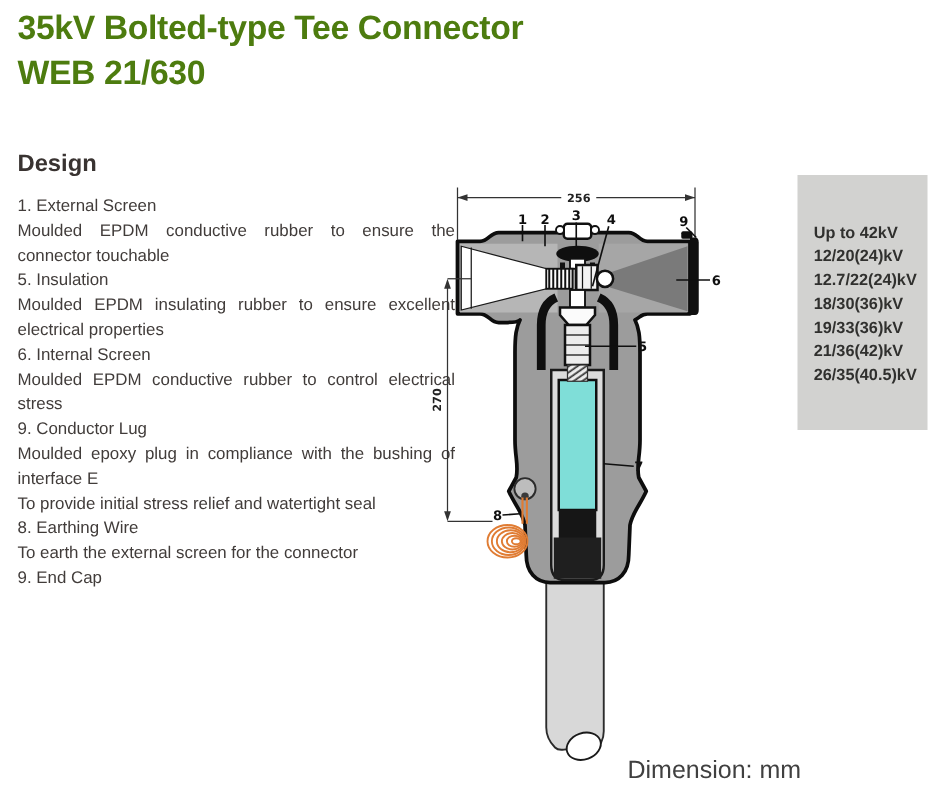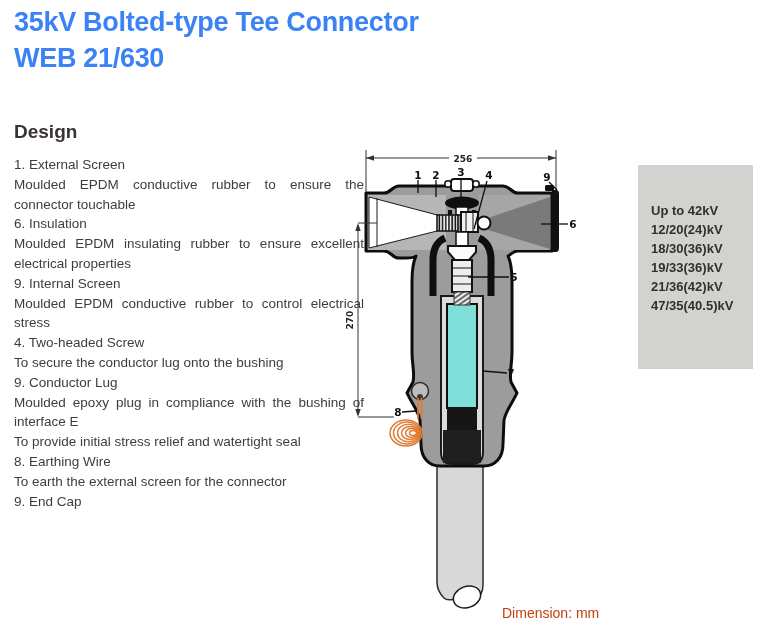--- a/index.html
+++ b/index.html
@@ -1,28 +1,28 @@
 <!DOCTYPE html>
 <html><head>
 <meta charset="utf-8">
 <style>
   html,body{margin:0;padding:0;}
   body{width:760px;height:634px;position:relative;background:#ffffff;overflow:hidden;
        font-family:"Liberation Sans",sans-serif;}
   .abs{position:absolute;}
   .page-title{left:14px;top:4px;font-weight:700;font-size:27px;line-height:36px;
-              color:#3b82f6;letter-spacing:-0.3px;}
+              color:#4d7c0f;letter-spacing:-0.3px;}
   .section-heading{left:14px;top:121px;font-weight:700;font-size:19px;color:#393331;}
   .design-list{left:14px;top:155px;width:350px;font-size:13.5px;line-height:19.8px;color:#413c3a;}
   .design-list p{margin:0;}
   .item-desc{text-align:justify;}
-  .ratings-box{left:638px;top:140px;width:115px;height:204px;background:#d2d2d0;
-               box-sizing:border-box;padding:36px 0 0 13px;margin-top:25px;}
+  .ratings-box{left:638px;top:140px;width:104px;height:204px;background:#d2d2d0;
+               box-sizing:border-box;padding:36px 0 0 13px;}
   .rating-line{font-weight:700;font-size:13px;line-height:19px;color:#30302e;}
-  .dimension-note{left:502px;top:605px;font-size:14px;color:#c2410c;}
+  .dimension-note{left:502px;top:605px;font-size:20px;color:#404040;}
   .diagram{left:340px;top:138px;width:290px;height:496px;}
   svg text.callout{font-family:"DejaVu Sans",sans-serif;font-weight:700;font-size:10.5px;fill:#0f0f0f;}
   svg text.dim{font-family:"DejaVu Sans",sans-serif;font-weight:700;font-size:9px;fill:#222;}
 </style>
 </head>
 <body>
 
 <div class="abs page-title">
   <div>35kV Bolted-type Tee Connector</div>
   <div>WEB 21/630</div>
@@ -31,33 +31,29 @@
 <div class="abs section-heading">Design</div>
 
 <div class="abs design-list">
 
     <div class="design-item">
       <p class="item-title">1. External Screen</p>
       <p class="item-desc">Moulded EPDM conductive rubber to ensure the connector touchable</p>
     </div>
 
     <div class="design-item">
-      <p class="item-title">6. Insulation</p>
+      <p class="item-title">5. Insulation</p>
       <p class="item-desc">Moulded EPDM insulating rubber to ensure excellent electrical properties</p>
     </div>
 
     <div class="design-item">
-      <p class="item-title">9. Internal Screen</p>
+      <p class="item-title">6. Internal Screen</p>
       <p class="item-desc">Moulded EPDM conductive rubber to control electrical stress</p>
     </div>
 
-    <div class="design-item">
-      <p class="item-title">4. Two-headed Screw</p>
-      <p class="item-desc">To secure the conductor lug onto the bushing</p>
-    </div>
 
     <div class="design-item">
       <p class="item-title">9. Conductor Lug</p>
     </div>
 
     <div class="design-item">
       <p class="item-desc">Moulded epoxy plug in compliance with the bushing of interface E</p>
     </div>
 
     <div class="design-item">
@@ -73,28 +69,29 @@
       <p class="item-title">9. End Cap</p>
     </div>
   </div>
 
 <div class="abs ratings-box">
 
     <div class="rating-line">Up to 42kV</div>
 
     <div class="rating-line">12/20(24)kV</div>
 
+    <div class="rating-line">12.7/22(24)kV</div>
 
     <div class="rating-line">18/30(36)kV</div>
 
     <div class="rating-line">19/33(36)kV</div>
 
     <div class="rating-line">21/36(42)kV</div>
 
-    <div class="rating-line">47/35(40.5)kV</div>
+    <div class="rating-line">26/35(40.5)kV</div>
   </div>
 
 <div class="abs diagram">
 <svg width="290" height="496" viewBox="340 138 290 496">
   <defs>
     <pattern id="threads" width="3.2" height="8" patternUnits="userSpaceOnUse">
       <rect width="3.2" height="8" fill="#ffffff"></rect>
       <line x1="1" y1="0" x2="1" y2="8" stroke="#111" stroke-width="1.6"></line>
     </pattern>
     <pattern id="strands" width="4" height="4" patternUnits="userSpaceOnUse" patternTransform="rotate(55)">

